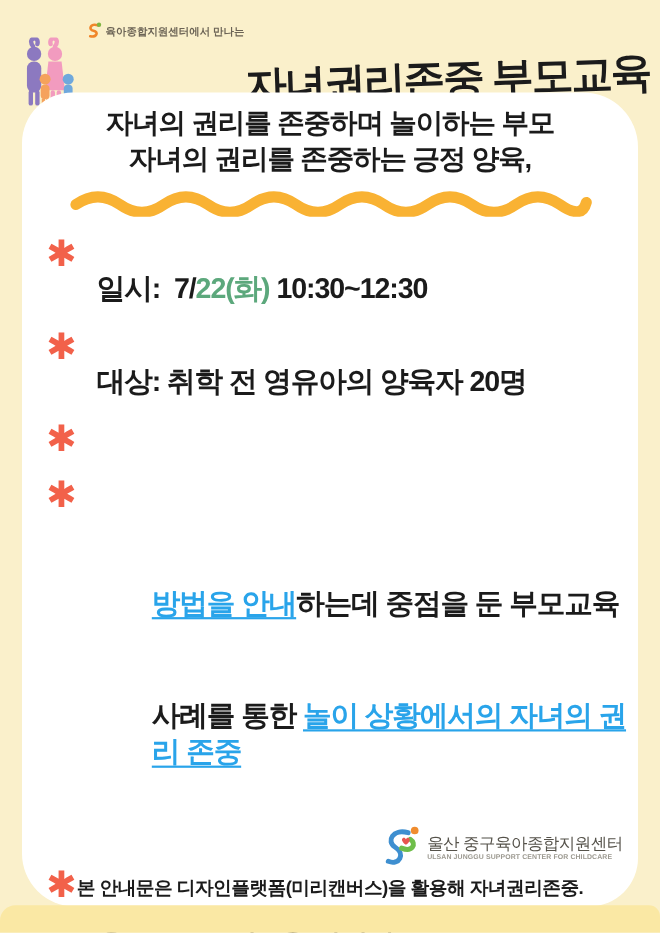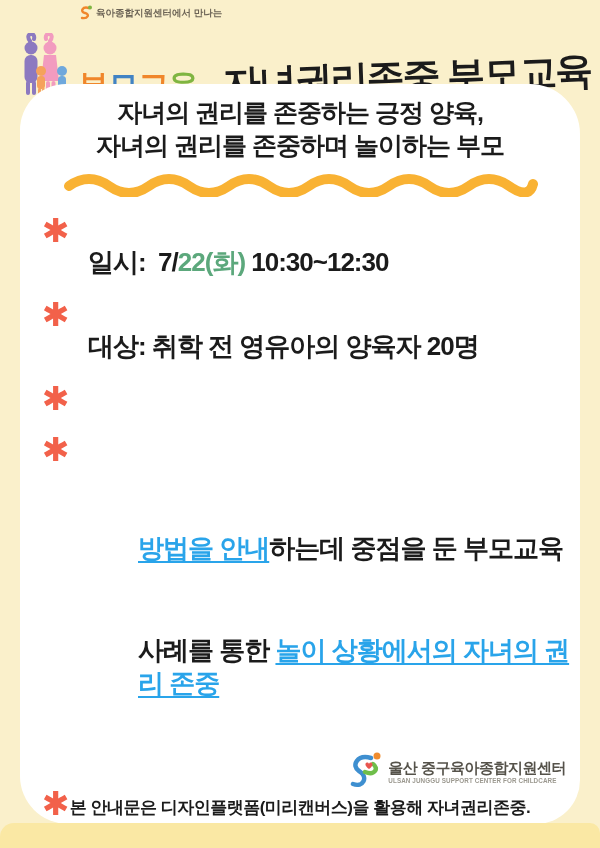--- a/index.html
+++ b/index.html
@@ -1,38 +1,38 @@
 <!DOCTYPE html>
 <html><head>
 <meta charset="utf-8">
 <style>
   * { margin:0; padding:0; box-sizing:border-box; }
   body { font-family:"Liberation Sans","DejaVu Sans",sans-serif; }
   .poster{ position:relative; width:600px; height:848px; background:#FAF0CB; overflow:hidden; color:#1b1b1b;}
   .bottom-band{ position:absolute; left:0; right:0; bottom:0; height:25px; background:#FAE8A4; border-radius:14px 10px 0 0;}
   
-  .header{ position:absolute; top:5px; left:20px; right:8px; display:flex; align-items:flex-end;}
+  .header{ position:absolute; top:20px; left:20px; right:8px; display:flex; align-items:center;}
   .logo-family{ flex:0 0 56px; }
   .logo-text{ margin-left:2px; }
   .logo-top{ display:flex; align-items:center; gap:3px; font-size:9.5px; font-weight:700; color:#6b6355; white-space:nowrap;}
   .logo-brand{ font-size:31px; font-weight:900; letter-spacing:-1px; line-height:1.05;margin-top:48px;}
   .main-title{ flex:1; text-align:center; font-size:38px; font-weight:900; letter-spacing:-2px; transform:rotate(-2deg); margin-top:6px; white-space:nowrap;}
   
   .card{ position:absolute; left:20px; top:84px; width:560px; height:740px; background:#ffffff; border-radius:46px 50px 44px 48px;}
   .intro{ padding-top:12px; text-align:center; font-size:25px; font-weight:900; letter-spacing:-1px; line-height:1.3;}
   .wave{ display:block; margin:8px auto 0;}
   .items{ padding:16px 8px 0 22px;}
   .item{ display:flex; align-items:flex-start; margin-bottom:17px;}
   .bullet{ flex:0 0 46px; font-size:33px; line-height:1; color:#F2614A; padding-top:1px;}
   .txt{ font-size:26px; font-weight:800; letter-spacing:-1px; line-height:1.3; white-space:pre-wrap;margin-top:33px;}
   .green{ color:#5CA87C; }
   .blue-link{ color:#29A4EA; text-decoration:underline; text-underline-offset:4px; }
   .cont{ margin-left:50px; }
   .center-logo{ position:absolute; right:14px; bottom:30px; display:flex; align-items:center; gap:5px;}
-  .center-logo-name{ font-size:15px; font-weight:700; color:#55524a; letter-spacing:-0.5px; line-height:1.1;}
+  .center-logo-name{ font-size:15px; font-weight:400; color:#55524a; letter-spacing:-0.5px; line-height:1.1;}
   .center-logo-en{ font-size:6.3px; font-weight:700; color:#9b988f; letter-spacing:0.1px;}
   .footer{ position:absolute; left:0; right:0; bottom:5px; text-align:center; font-size:17px; font-weight:800; letter-spacing:-0.5px;}
 </style>
 </head>
 <body>
 
 <div class="poster">
 
   <div class="header">
     <div class="logo-family">
@@ -70,22 +70,22 @@
       <div class="logo-brand">
         <span style="color:#F0862A">부</span><span style="color:#4183C4">모</span><span style="color:#F0862A">교</span><span style="color:#7FB541">육</span>
       </div>
     </div>
     <div class="main-title">자녀권리존중 부모교육</div>
   </div>
 
   <div class="card">
 
     <div class="intro">
+      <div>자녀의 권리를 존중하며 놀이하는 부모</div>
       <div>자녀의 권리를 존중하는 긍정 양육,</div>
-      <div>자녀의 권리를 존중하며 놀이하는 부모</div>
     </div>
 
     <svg class="wave" width="478" height="28" viewBox="0 0 478 28">
       <path d="M8 17 Q 28 3 48 17 T 88 17 T 128 17 T 168 17 T 208 17 T 248 17 T 288 17 T 328 17 T 368 17 T 408 17 T 448 17 T 472 15" stroke="#F9B233" stroke-width="10" fill="none" stroke-linecap="round"></path>
     </svg>
 
     <div class="items">
 
       <div class="item">
         <span class="bullet">✱</span>

